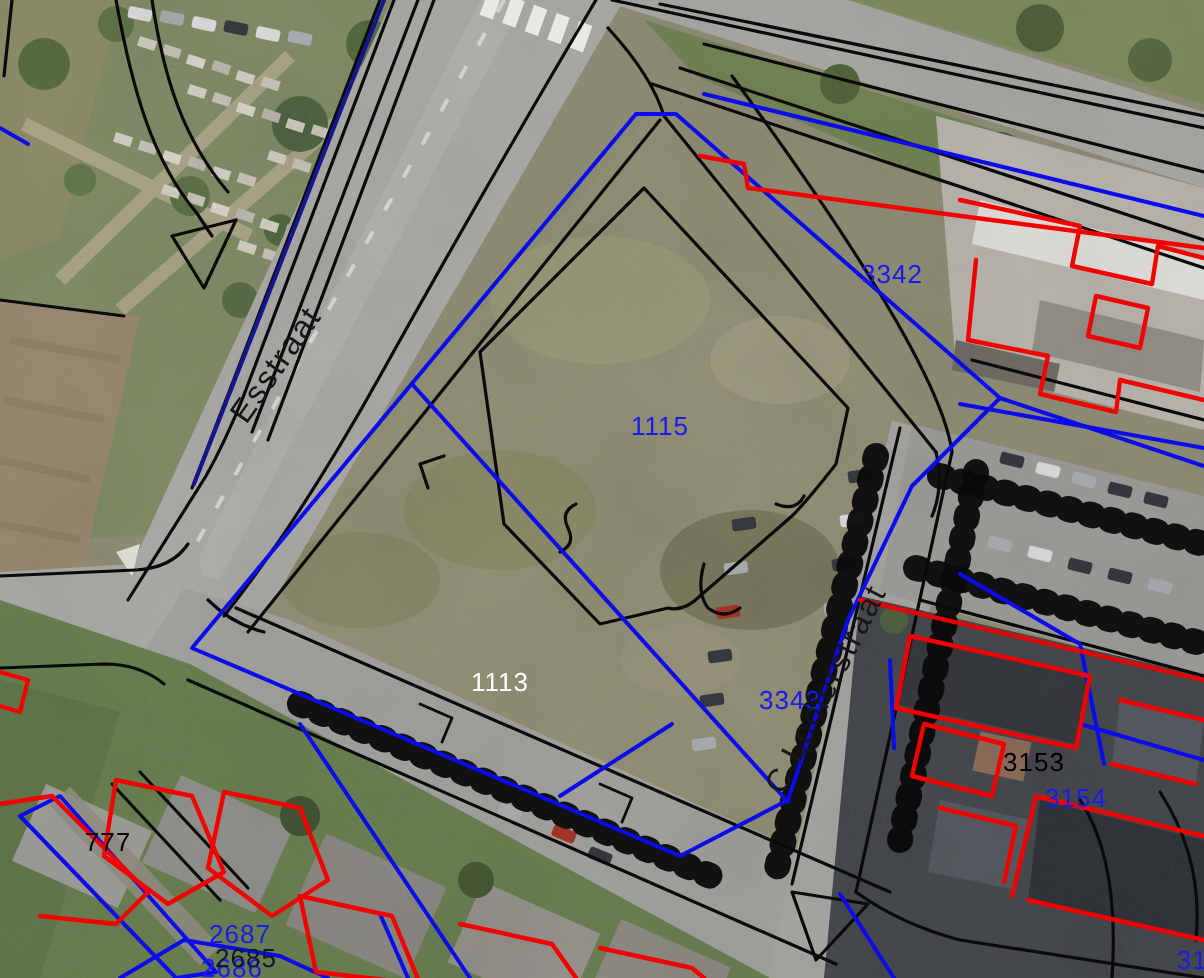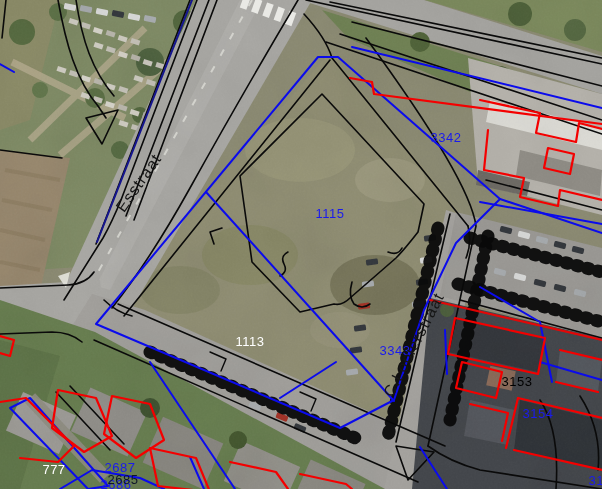--- a/index.html
+++ b/index.html
@@ -268,22 +268,22 @@
     <path d="M0,336 L14,340 L10,356 L0,353"></path>
   </g>
 </svg>
 
 <div id="labels">
       <span class="parcel-label" style="left: 330px; top: 213px; color: rgb(26, 26, 238);">1115</span>
       <span class="parcel-label" style="left: 250px; top: 341px; color: #ffffff;">1113</span>
       <span class="parcel-label" style="left: 446px; top: 137px; color: rgb(26, 26, 238);">3342</span>
       <span class="parcel-label" style="left: 395px; top: 350px; color: rgb(26, 26, 238);">3343</span>
       <span class="parcel-label" style="left: 469px; top: 381px; color: #000000; margin-left: 48px;">3153</span>
-      <span class="parcel-label" style="left: 538px; top: 399px; color: rgb(26, 26, 238); margin-top: 14px;">3154</span>
-      <span class="parcel-label" style="left: 54px; top: 421px; color: #ffffff; margin-top: 48px;">777</span>
+      <span class="parcel-label" style="left: 538px; top: 399px; color: rgb(26, 26, 238);">3154</span>
+      <span class="parcel-label" style="left: 54px; top: 421px; color: #000000;">777</span>
       <span class="parcel-label" style="left: 120px; top: 467px; color: rgb(26, 26, 238);">2687</span>
       <span class="parcel-label" style="left: 116px; top: 484px; color: rgb(26, 26, 238);">2686</span>
       <span class="parcel-label" style="left: 123px; top: 479px; color: #0f172a;">2685</span>
       <span class="parcel-label" style="left: 600px; top: 480px; color: rgb(26, 26, 238);">315</span>
       <span class="street-label" style="left: 139px; top: 183px; transform: translate(-50%, -50%) rotate(-55deg); color: rgb(22, 22, 22);">Esstraat</span>
       <span class="street-label" style="left: 414px; top: 345px; transform: translate(-50%, -50%) rotate(-63deg); color: rgb(22, 22, 22);">C.Looierstraat</span>
     </div>
 
 </div>
 

